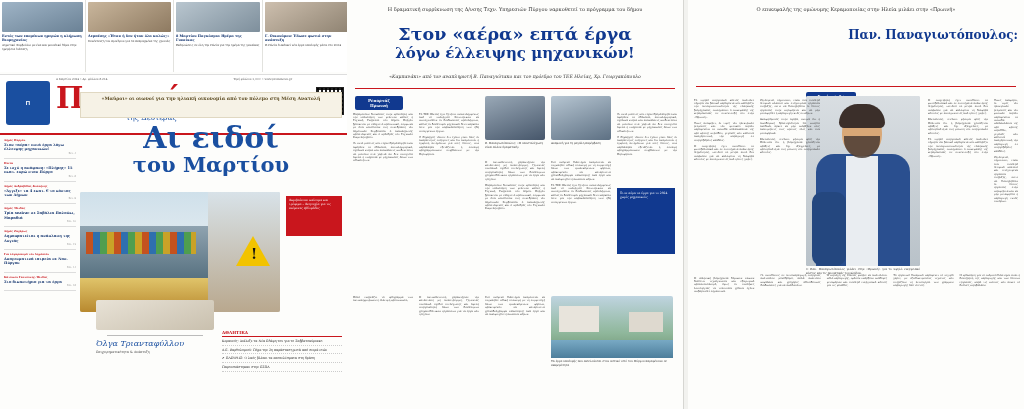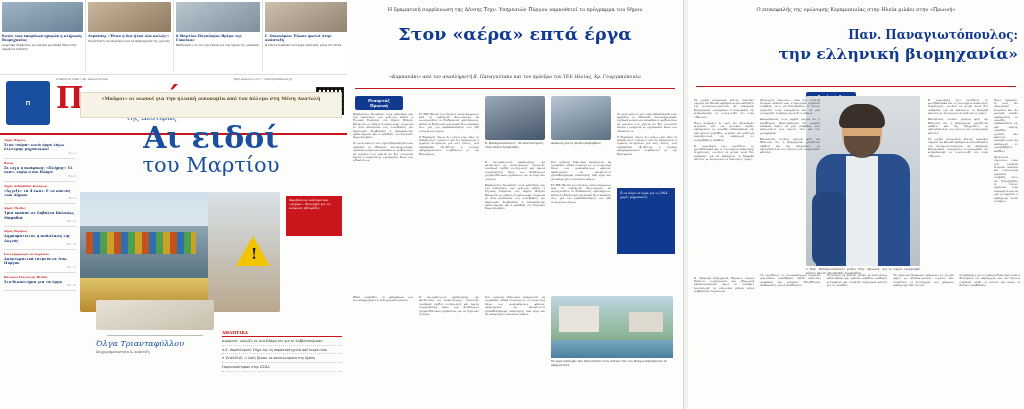--- a/index.html
+++ b/index.html
@@ -45,21 +45,21 @@
   .lcol{position:absolute;left:4px;top:136px;width:72px;}
   .lc-item{border-bottom:1px solid #ddd;padding:3px 0;}
   .lc-kicker{font-size:2.6px;color:#c9161d;font-weight:bold;}
   .lc-head{font-size:3.6px;line-height:4.4px;color:#0d2f6b;font-weight:bold;margin-top:1px;}
   .lc-page{font-size:2.4px;color:#888;text-align:right;}
 
   .lead-banner{position:absolute;left:80px;top:92px;width:262px;height:26px;background:#f6f2e6;border:1px solid #e0d8c2;box-sizing:border-box;padding:3px 5px;}
   .lead-banner div{font-size:4.6px;line-height:6px;color:#5b4a22;text-align:center;font-weight:bold;}
   .lead-title{position:absolute;left:80px;top:122px;width:262px;text-align:center;}
   .lead-title .l1{font-size:30px;line-height:31px;font-weight:bold;color:#1a4fa0;font-family:"DejaVu Serif",serif;text-align:center;}
-  .lead-title .l2{font-size:21px;line-height:24px;font-weight:normal;color:#1a4fa0;font-family:"DejaVu Serif",serif;}
+  .lead-title .l2{font-size:21px;line-height:24px;font-weight:bold;color:#1a4fa0;font-family:"DejaVu Serif",serif;}
   .lead-photo{position:absolute;left:80px;top:192px;width:200px;height:120px;border-radius:2px;overflow:hidden;background:#cfd8dc;}
   .lp-sky{position:absolute;inset:0;background:linear-gradient(180deg,#cfe0ea 0%,#e7eef2 55%,#d9d2c4 100%);}
   .lp-port{position:absolute;left:0;top:34px;width:128px;height:54px;background:linear-gradient(180deg,#8fa3b0,#56707f);}
   .lp-cont{position:absolute;left:6px;top:40px;width:110px;height:22px;background:
      repeating-linear-gradient(90deg,#c4521f 0 7px,#2f6fae 7px 14px,#4f9e4f 14px 21px,#c9a227 21px 28px);}
   .lp-food{position:absolute;left:0;bottom:0;width:128px;height:34px;background:linear-gradient(180deg,#e0c46a,#b8892f);}
   .lp-right{position:absolute;right:0;top:0;width:72px;height:120px;background:linear-gradient(180deg,#d8e2e8,#b9a88e);}
   .lp-tri{position:absolute;right:10px;top:44px;width:0;height:0;border-left:17px solid transparent;border-right:17px solid transparent;border-bottom:30px solid #f2c300;}
   .lp-tri:after{content:"!";position:absolute;left:-2px;top:10px;font-size:14px;font-weight:bold;color:#111;}
   .lead-note{position:absolute;left:286px;top:196px;width:56px;height:40px;background:#c9161d;color:#fff;font-size:3px;line-height:3.8px;padding:3px;box-sizing:border-box;}
@@ -232,20 +232,21 @@
       <div class="sp-item">Α.Ε. Βαρθολομιού: Πήρε την 2η παράσταση μετά από σειρά ετών</div>
       <div class="sp-item">✔ ΠΛΕΥΡΗΣ: Ο λαός βλέπει τα αποτελέσματα στη δράση</div>
       <div class="sp-item">Παρουσιάστηκαν στην ΕΣΠΑ</div>
     </div>
   </div>
 
   <div class="sheet sheet-mid">
     <div class="m-kicker">Η δραματική συρρίκνωση της Δ/νσης Τεχν. Υπηρεσιών Πύργου ναρκοθετεί το πρόγραμμα του δήμου</div>
     <div class="m-head">
       <div class="h1">Στον «αέρα» επτά έργα</div>
+      <div class="h2">λόγω έλλειψης μηχανικών!</div>
     </div>
     <div class="m-sub">«Καμπανάκι» από τον αναπληρωτή Β. Παναγιώτακο και τον πρόεδρο του ΤΕΕ Ηλείας, Χρ. Γεωργακόπουλο</div>
     <div class="m-rule"></div>
 
     <div class="tagpill" style="left:8px;top:96px;width:40px;">Ρεπορτάζ Πρωινή</div>
 
     <div class="m-photo ph-a"></div>
     <div class="m-photo ph-b"></div>
     <div class="ph-cap" style="left:138px;top:142px;width:60px;">Β. Παναγιωτόπουλος: «Η υποστελέχωση είναι πλέον δραματική»</div>
     <div class="ph-cap" style="left:204px;top:142px;width:60px;">Αναμονή για τη μεγάλη παρέμβαση</div>
@@ -282,21 +283,20 @@
       <div class="m-bp-bld2"></div>
       <div class="m-bp-water"></div>
     </div>
     <div class="ph-cap" style="left:204px;top:360px;width:122px;">Τα έργα υποδομής που εκτελούνται στον αστικό ιστό του Πύργου παραμένουν σε εκκρεμότητα</div>
   </div>
 
   <div class="sheet sheet-right">
     <div class="r-kicker">Ο επικεφαλής της ομώνυμης Κεραμοποιίας στην Ηλεία μιλάει στην «Πρωινή»</div>
     <div class="r-head">
       <div class="h0">Παν. Παναγιωτόπουλος:</div>
-      <div class="h1">την ελληνική βιομηχανία»</div>
     </div>
     <div class="r-rule"></div>
 
     <div class="tagpill" style="left:118px;top:92px;width:42px;">Συνέντευξη Πρωινή</div>
 
     <div class="r-portrait">
       <div class="rp-bg"></div>
       <div class="rp-body"></div>
       <div class="rp-shirt"></div>
       <div class="rp-arm"></div>

